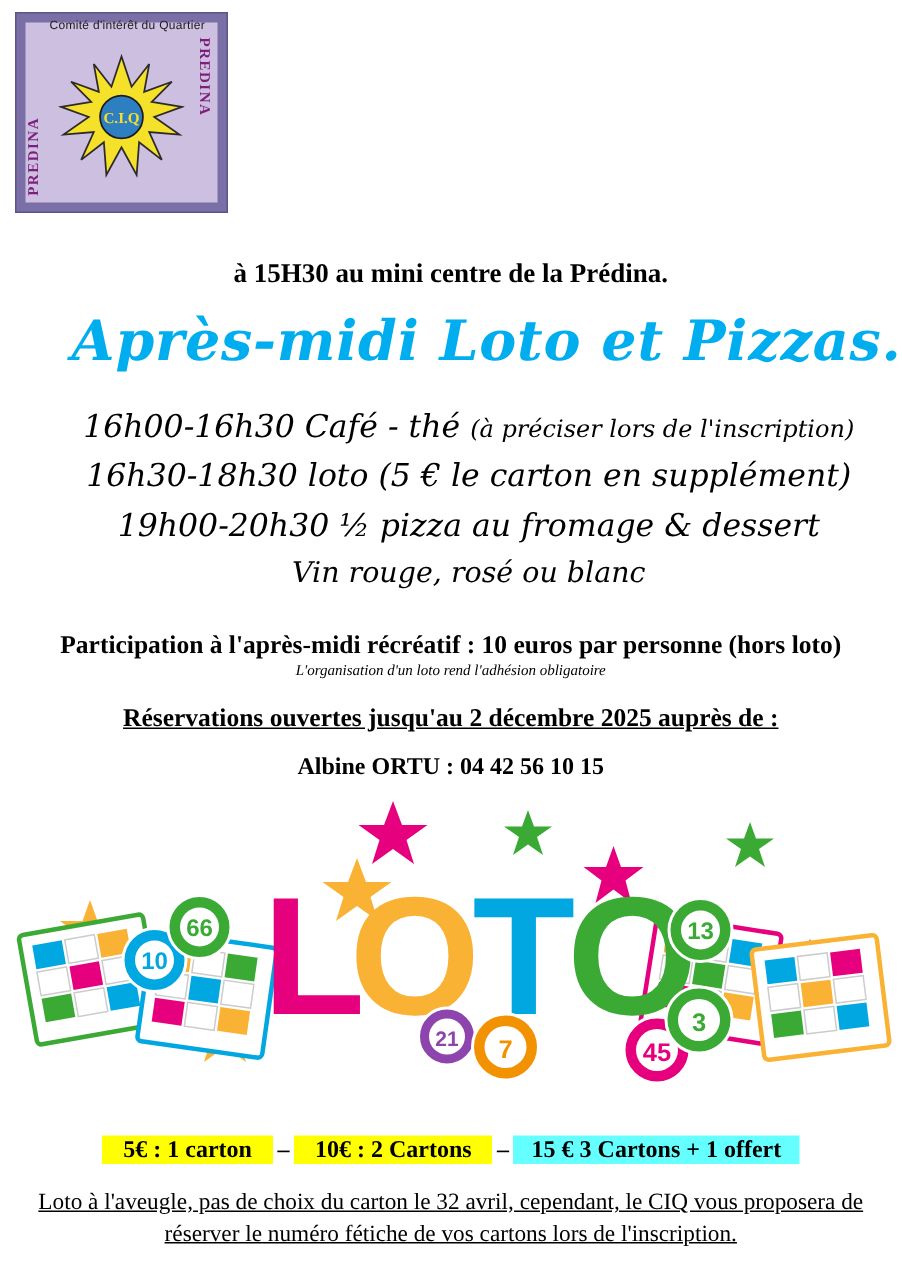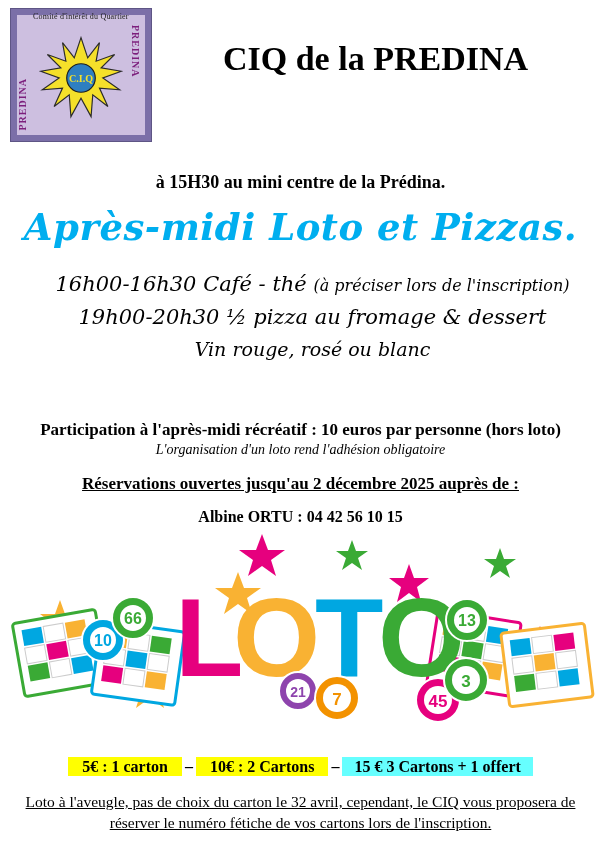--- a/index.html
+++ b/index.html
@@ -45,21 +45,21 @@
     top: 52%;
     transform: translate(-50%, -50%);
     width: 84px;
     height: 84px;
   }
   .logo-text-top {
     position: absolute;
     top: 3px;
     left: 8px;
     font-size: 8px;
-    font-family: Liberation Serif, serif;
+    font-family: Liberation Sans, sans-serif;
     color: #1a1a1a;
     letter-spacing: 0.2px;
     white-space: nowrap;
     padding-left: 14px;
   }
   .logo-text-right {
     position: absolute;
     top: 16px;
     right: 10px;
     font-size: 10px;
@@ -110,21 +110,21 @@
     font-family: "Liberation Serif", serif;
     margin-top: 17px;
   }
 
   
   .script-head {
     position: absolute;
     left: 0;
     right: 0;
     top: 205px;
-    text-align: center;
+    text-align: right;
     font-size: 37px;
     color: #00aeef;
     font-family: "DejaVu Serif", serif;
     font-style: italic;
     font-weight: bold;
     letter-spacing: 0.5px;
   }
 
   
   .prog {
@@ -156,21 +156,21 @@
     right: 0;
     top: 420px;
     text-align: center;
   }
   .partic .p1 {
     font-size: 17px;
     font-weight: bold;
     font-family: "Liberation Serif", serif;
   }
   .partic .p2 {
-    font-size: 14px;
+    font-size: 10px;
     font-style: italic;
     font-family: "Liberation Serif", serif;
     margin-top: 2px;
   }
   .partic .p3 {
     font-size: 17px;
     font-weight: bold;
     font-family: "Liberation Serif", serif;
     text-decoration: underline;
     margin-top: 16px;
@@ -240,30 +240,32 @@
     <div class="logo-text-left">PREDINA</div>
     <svg class="logo-sun" viewBox="0 0 100 100">
       <g fill="#f5e02a" stroke="#2b2b2b" stroke-width="1.4">
         <path d="M50 2 L58 26 L72 8 L68 30 L90 22 L74 38 L98 42 L76 50 L96 64 L72 62 L82 84 L64 70 L62 96 L50 74 L38 96 L36 70 L18 84 L28 62 L4 64 L24 50 L2 42 L26 38 L10 22 L32 30 L28 8 L42 26 Z"></path>
       </g>
       <circle cx="50" cy="50" r="17" fill="#2e7fc1" stroke="#1d1d1d" stroke-width="1.4"></circle>
       <text x="50" y="55" font-size="12" font-family="Liberation Serif, serif" font-weight="bold" fill="#f5e02a" text-anchor="middle">C.I.Q</text>
     </svg>
   </div>
 
-  <div class="title-main">CIQ de la PREDINA</div>
 </div>
 
 <div class="title-place">à 15H30 au mini centre de la Prédina.</div>
 
 <div class="script-head">Après-midi Loto et Pizzas.</div>
 
 <div class="prog">
   <div class="line">
     <span>16h00-16h30 Café - thé </span><span class="small">(à préciser lors de l'inscription)</span>
+  </div>
+  <div class="line">
+    <span>16h30-18h30 loto (5 € le carton en supplément)</span>
   </div>
   <div class="line">
     <span>19h00-20h30 ½ pizza au fromage &amp; dessert</span>
   </div>
   <div class="line center-small">Vin rouge, rosé ou blanc</div>
 </div>
 
 <div class="partic">
   <div class="p1">Participation à l'après-midi récréatif : 10 euros par personne (hors loto)</div>
   <div class="p2">L'organisation d'un loto rend l'adhésion obligatoire</div>

